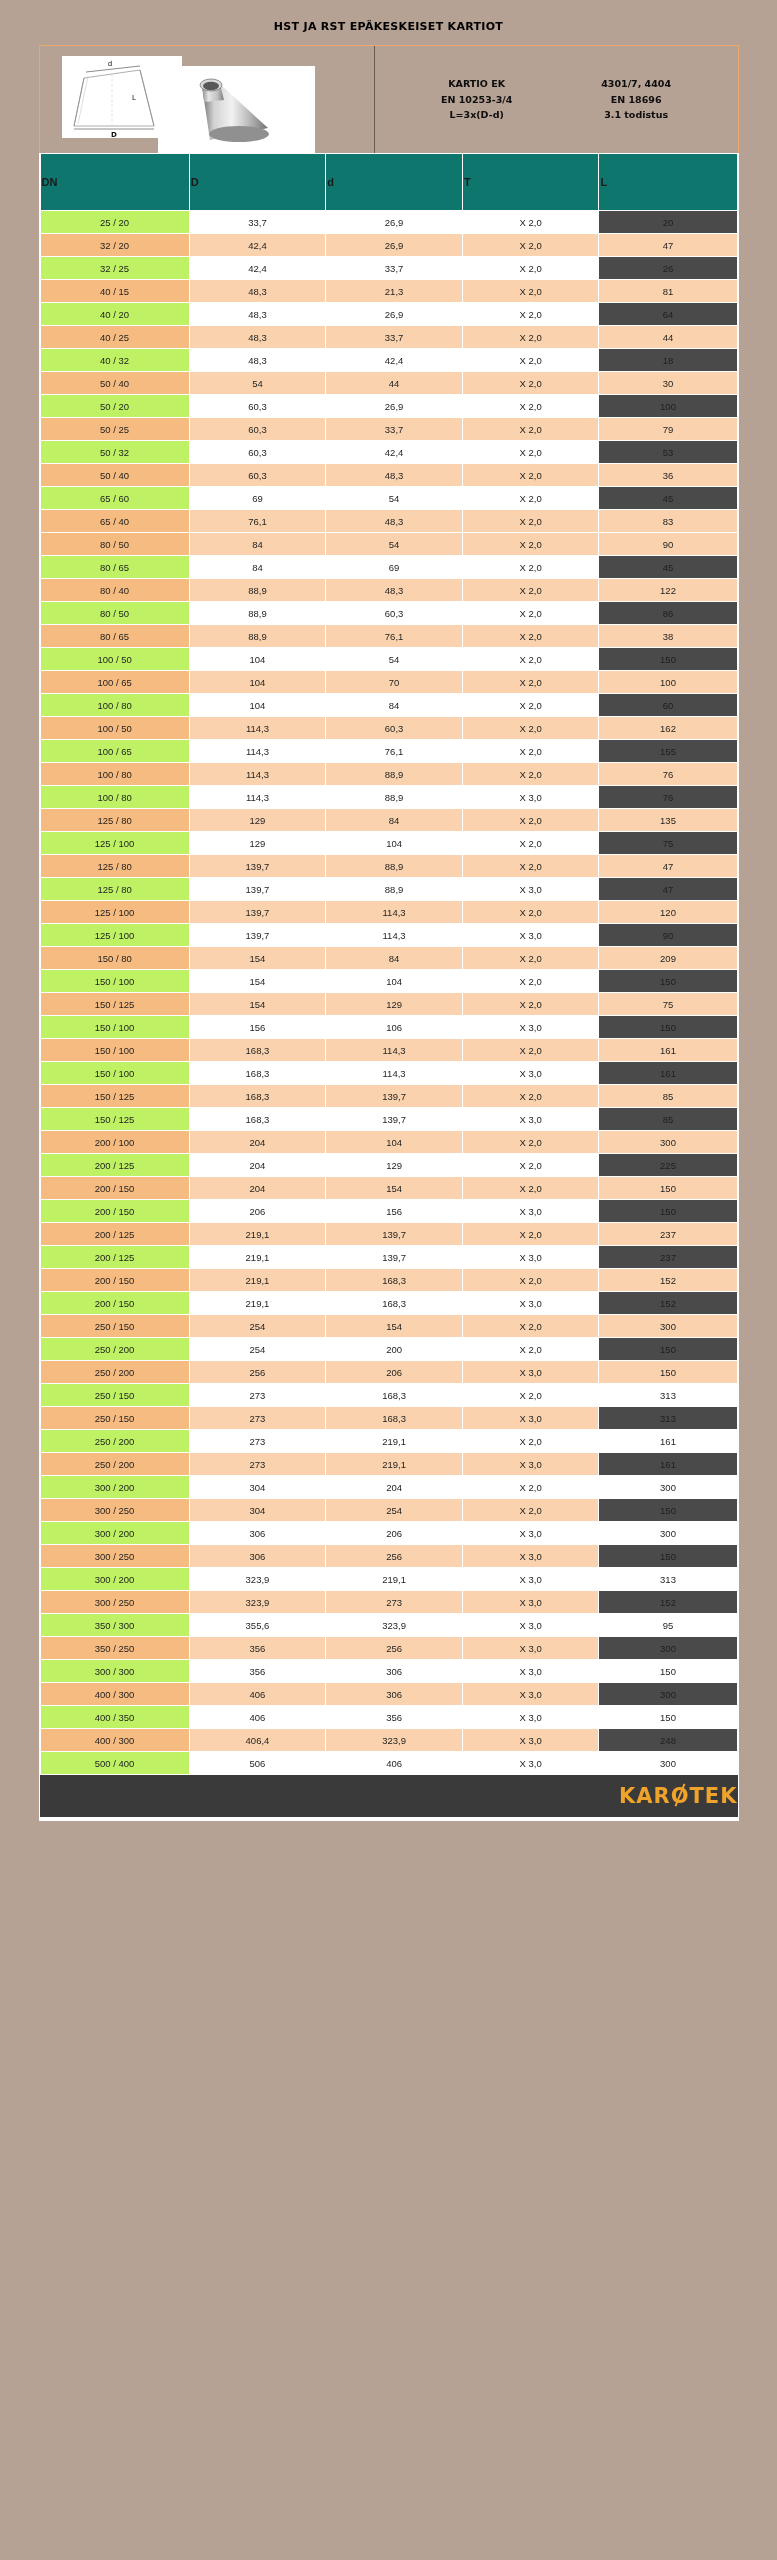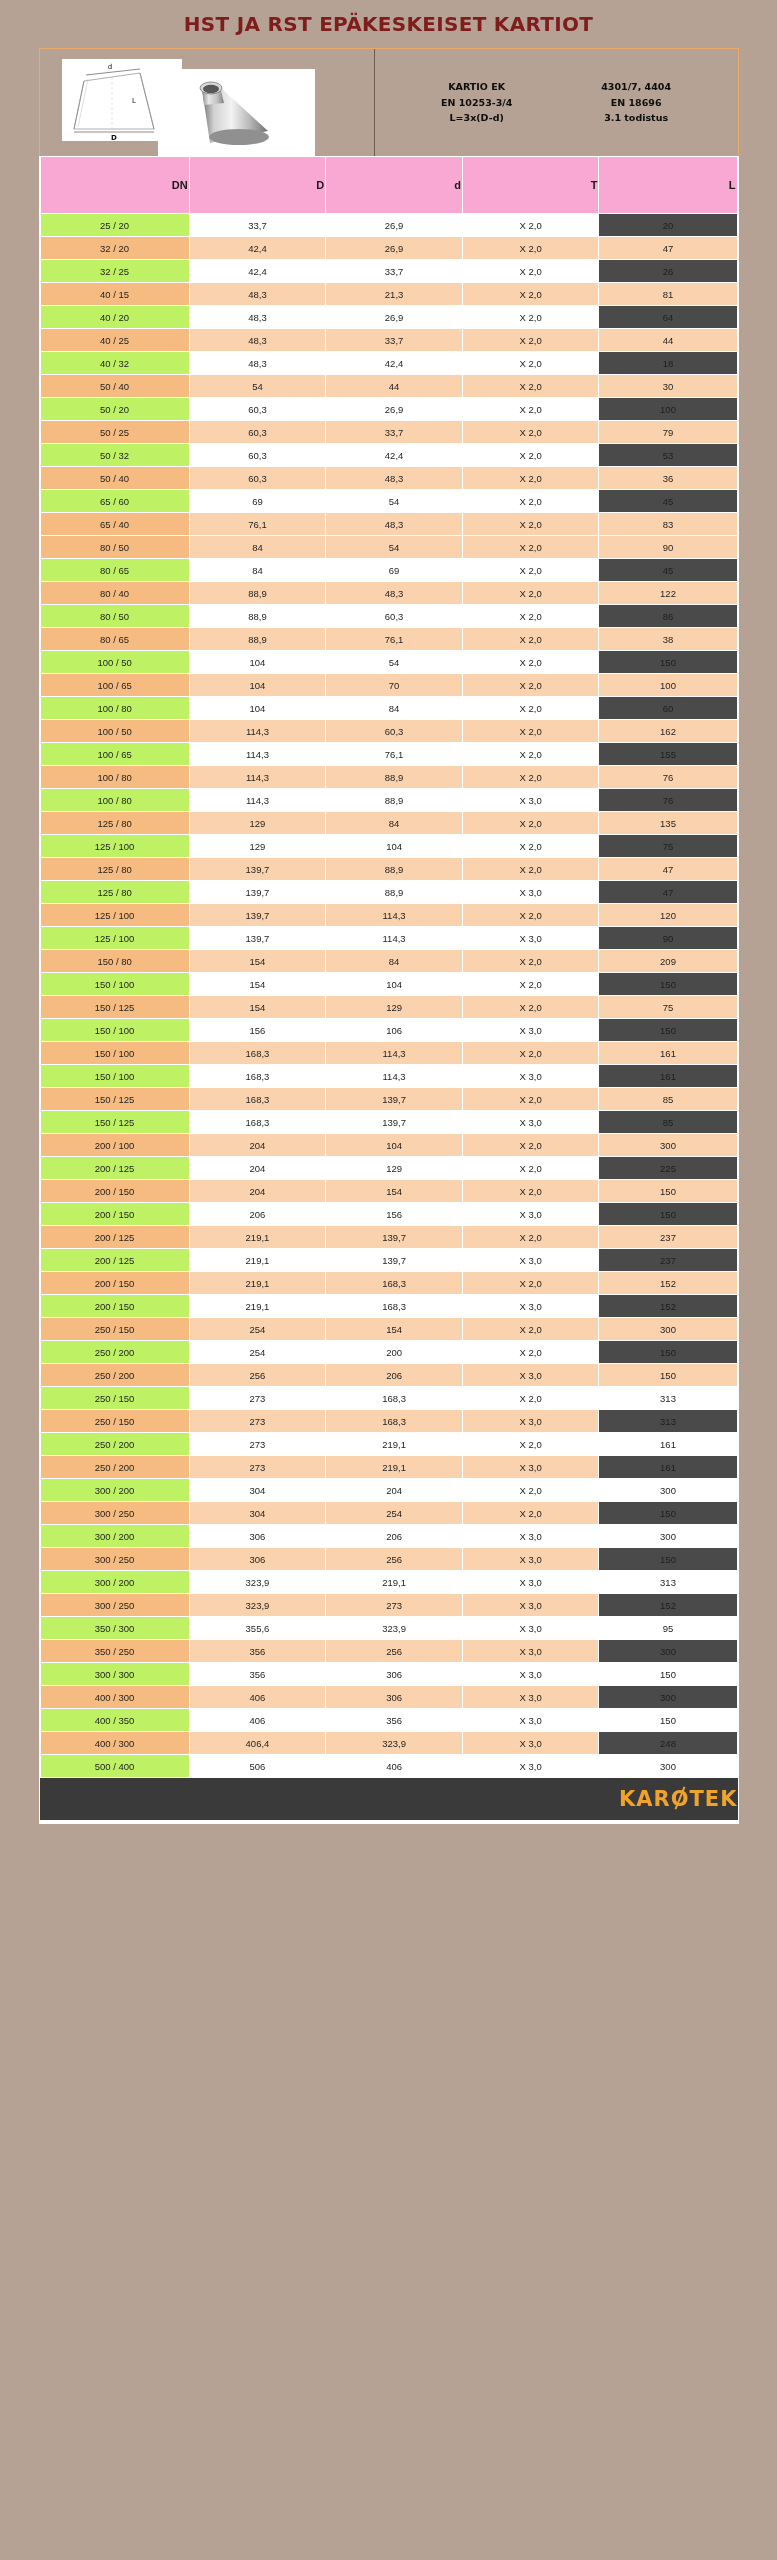--- a/index.html
+++ b/index.html
@@ -10,25 +10,25 @@
     width: 777px;
     min-height: 2560px;
     background: #b5a294;
     font-family: "Liberation Sans", sans-serif;
     -webkit-font-smoothing: antialiased;
   }
 
   
   .page-title {
     text-align: center;
-    font-size: 20px;
+    font-size: 11px;
     font-weight: bold;
     letter-spacing: 0.3px;
-    color: #7f1d1d;
-    padding: 12px 0 12px 0;
+    color: #000000;
+    padding: 20px 0 12px 0;
     font-family: "DejaVu Sans", sans-serif;
   }
 
   
   .card {
     width: 700px;
     margin: 0 auto;
     background: transparent;
   }
 
@@ -96,27 +96,27 @@
     border-collapse: collapse;
     table-layout: fixed;
   }
   table.spec col.c0 { width: 21.4%; }
   table.spec col.c1 { width: 19.6%; }
   table.spec col.c2 { width: 19.6%; }
   table.spec col.c3 { width: 19.6%; }
   table.spec col.c4 { width: 19.8%; }
 
   table.spec th {
-    background: #f9a8d4;
+    background: #0f766e;
     color: #1a1a1a;
     font-size: 11px;
     font-weight: bold;
     height: 54px;
     border: 1px solid #ffffff;
-    text-align: right;
+    text-align: left;
     font-family: "Liberation Sans", sans-serif;
   }
   table.spec td {
     height: 20px;
     font-size: 9.5px;
     text-align: center;
     color: #1f1f1f;
     border: 1px solid #ffffff;
     background: #ffffff;
     white-space: nowrap;

